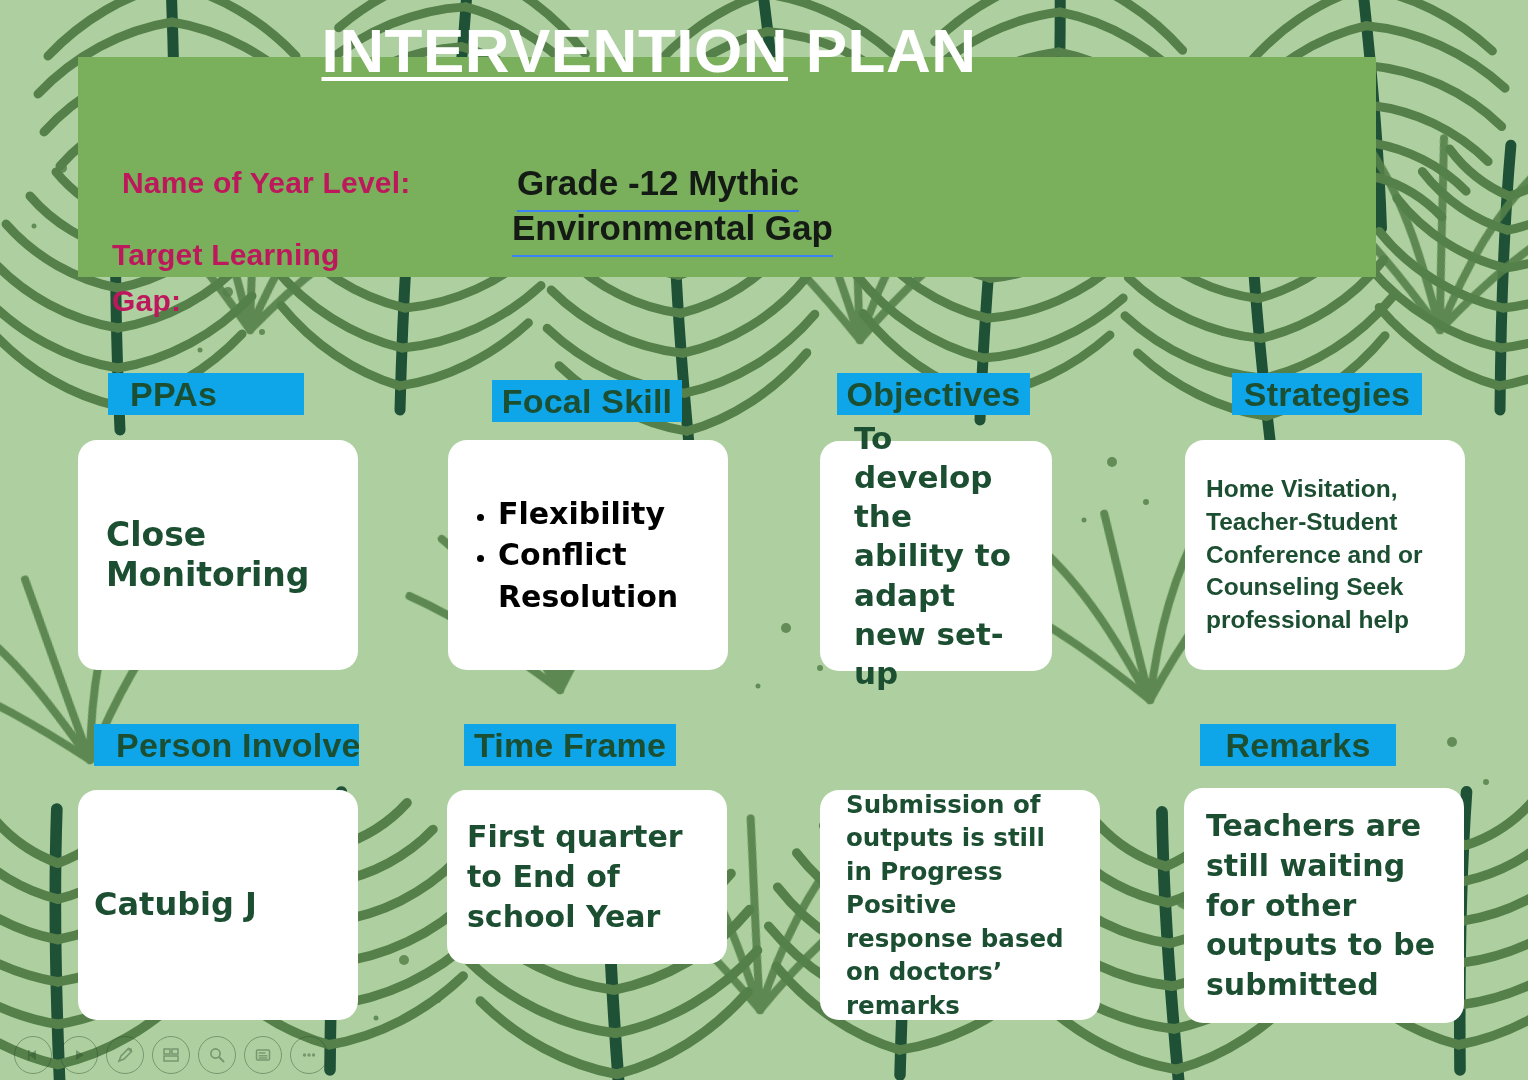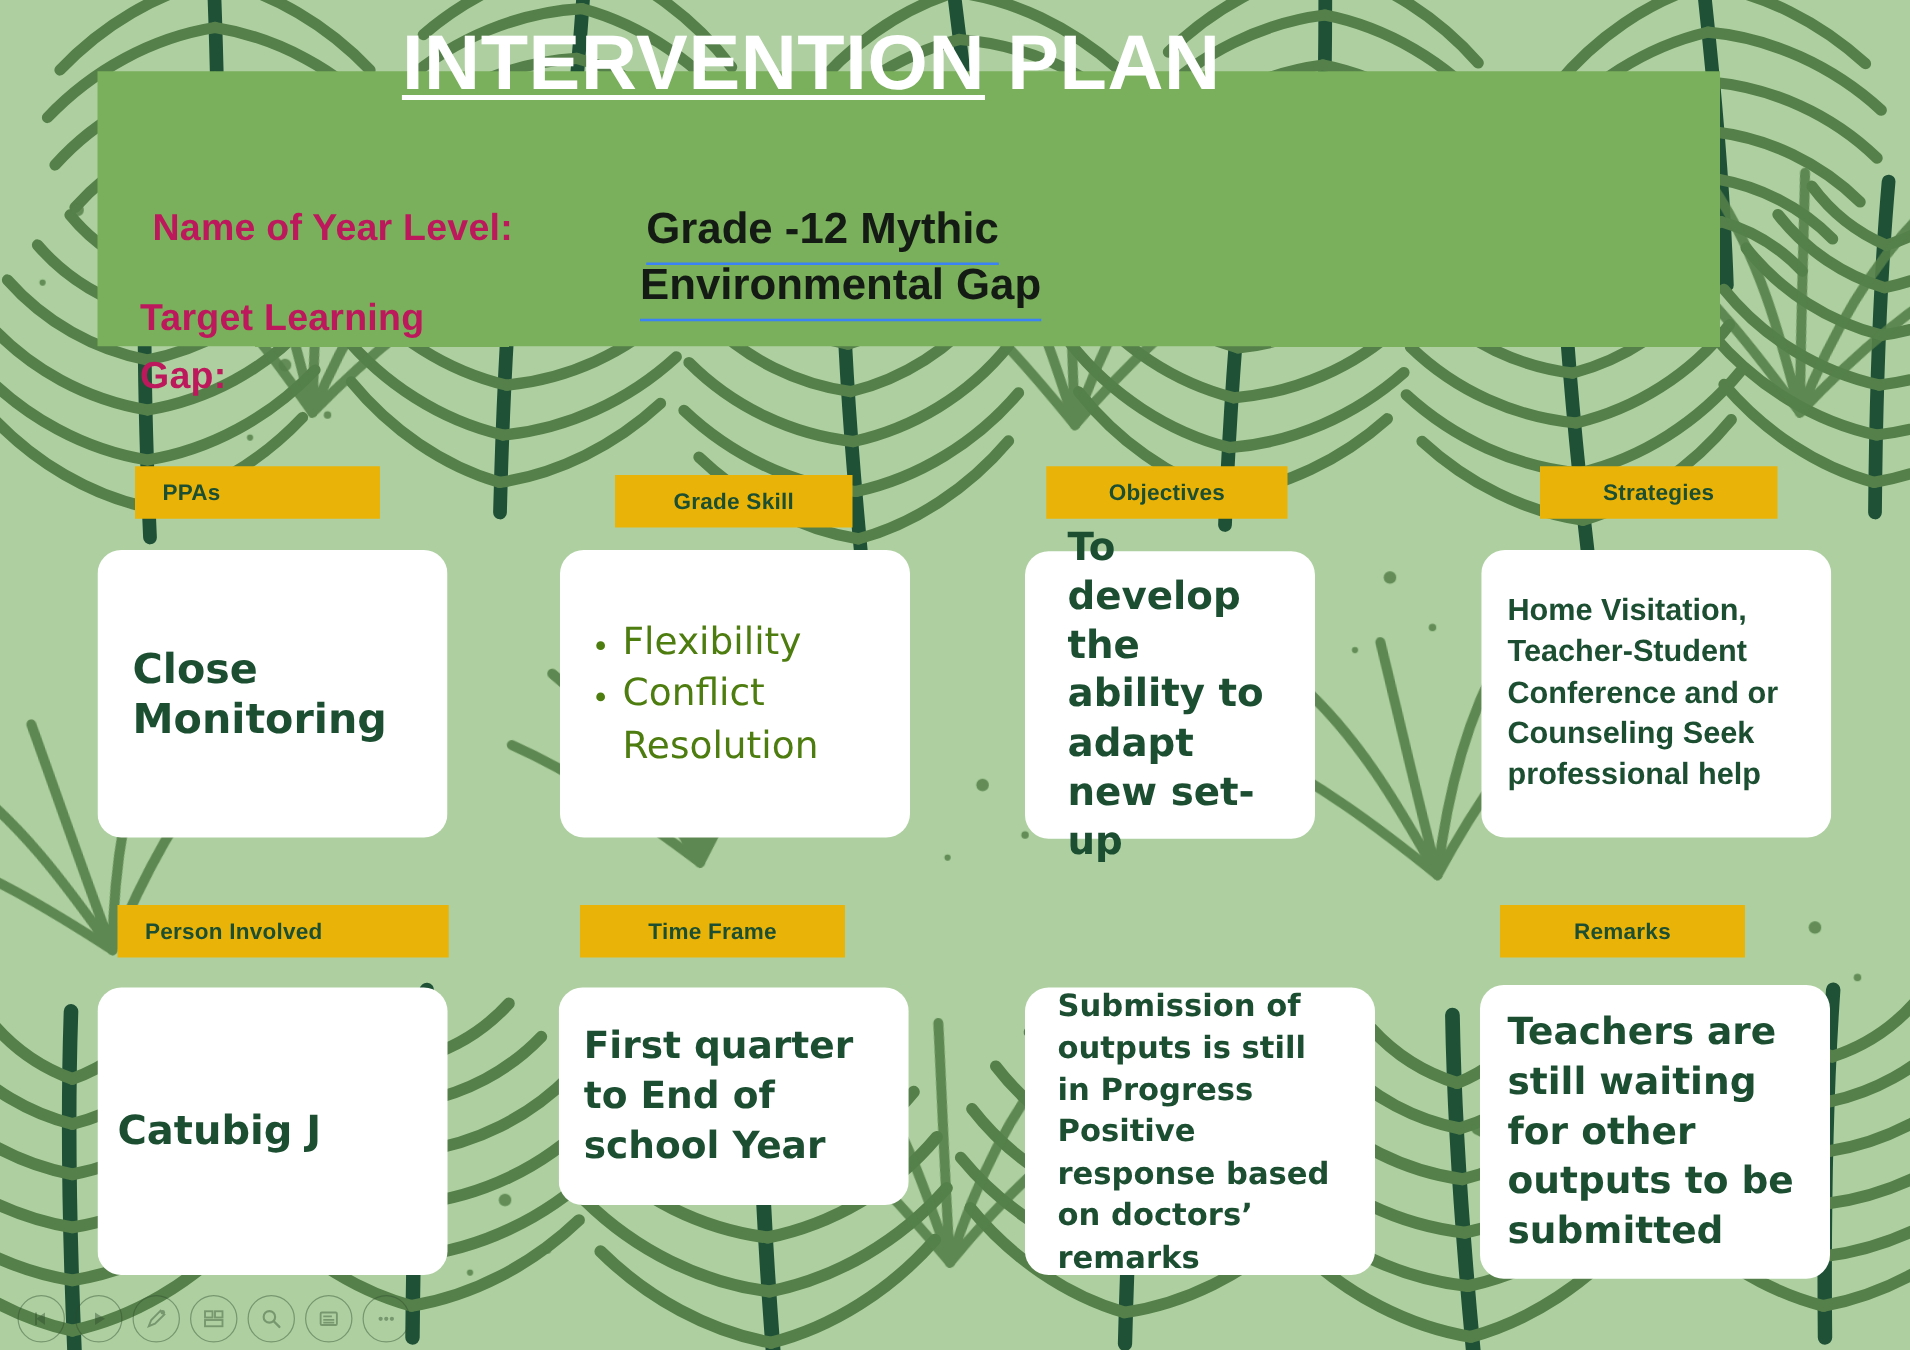--- a/index.html
+++ b/index.html
@@ -83,24 +83,24 @@
     line-height: 1.3;
     border-bottom: 2px solid #3b82f6;
     padding-bottom: 4px;
   }
   #meta-value-1 { left: 517px; top: 160px; }
   #meta-value-2 { left: 512px; top: 205px; }
 
   
   .chip {
     position: absolute;
-    background: #eab308;
+    background: #0ea5e9;
     color: #1c4f32;
     font-weight: bold;
-    font-size: 18px;
+    font-size: 34px;
     line-height: 42px;
     height: 42px;
     letter-spacing: 0.2px;
     white-space: nowrap;
     overflow: hidden;
   }
   .chip.left  { text-align: left;   padding-left: 22px; box-sizing: border-box; }
   .chip.center{ text-align: center; }
 
   
@@ -118,22 +118,22 @@
     font-weight: bold;
     color: #1c4f32;
     white-space: pre-line;
   }
   .card ul {
     margin: 0;
     padding: 0 0 0 34px;
     list-style: disc;
   }
   .card ul li {
-    font-weight: normal;
-    color: #4d7c0f;
+    font-weight: bold;
+    color: #000000;
     margin: 0;
   }
   .card ul li::marker { font-size: 0.8em; }
 
   
   .t-rounded { font-family: "DejaVu Sans", sans-serif; }
   .t-sans    { font-family: "Liberation Sans", sans-serif; }
 
   
   #toolbar {
@@ -261,21 +261,21 @@
   <div class="meta-label" id="meta-label-2">Target Learning
 Gap:</div>
   <div class="meta-value" id="meta-value-2">Environmental Gap</div>
 
   <div class="chip left" style="left:108px; top:373px; width:196px;">PPAs</div>
   <div class="card t-rounded" style="left:78px; top:440px; width:280px; height:230px; padding:0 28px;">
     <div class="card-text" style="font-size:33px; line-height:1.22;">Close
 Monitoring</div>
   </div>
 
-  <div class="chip center" style="left:492px; top:380px; width:190px;">Grade Skill</div>
+  <div class="chip center" style="left:492px; top:380px; width:190px;">Focal Skill</div>
   <div class="card t-rounded" style="left:448px; top:440px; width:280px; height:230px; padding:0 16px;">
     <ul>
       <li style="font-size:30px; line-height:1.38;">Flexibility</li>
       <li style="font-size:30px; line-height:1.38;">Conflict Resolution</li>
     </ul>
   </div>
 
   <div class="chip center" style="left:837px; top:373px; width:193px;">Objectives</div>
   <div class="card t-rounded" style="left:820px; top:441px; width:232px; height:230px; padding:0 34px;">
     <div class="card-text" style="font-size:31px; line-height:1.26;">To develop the ability to adapt new set-up</div>

